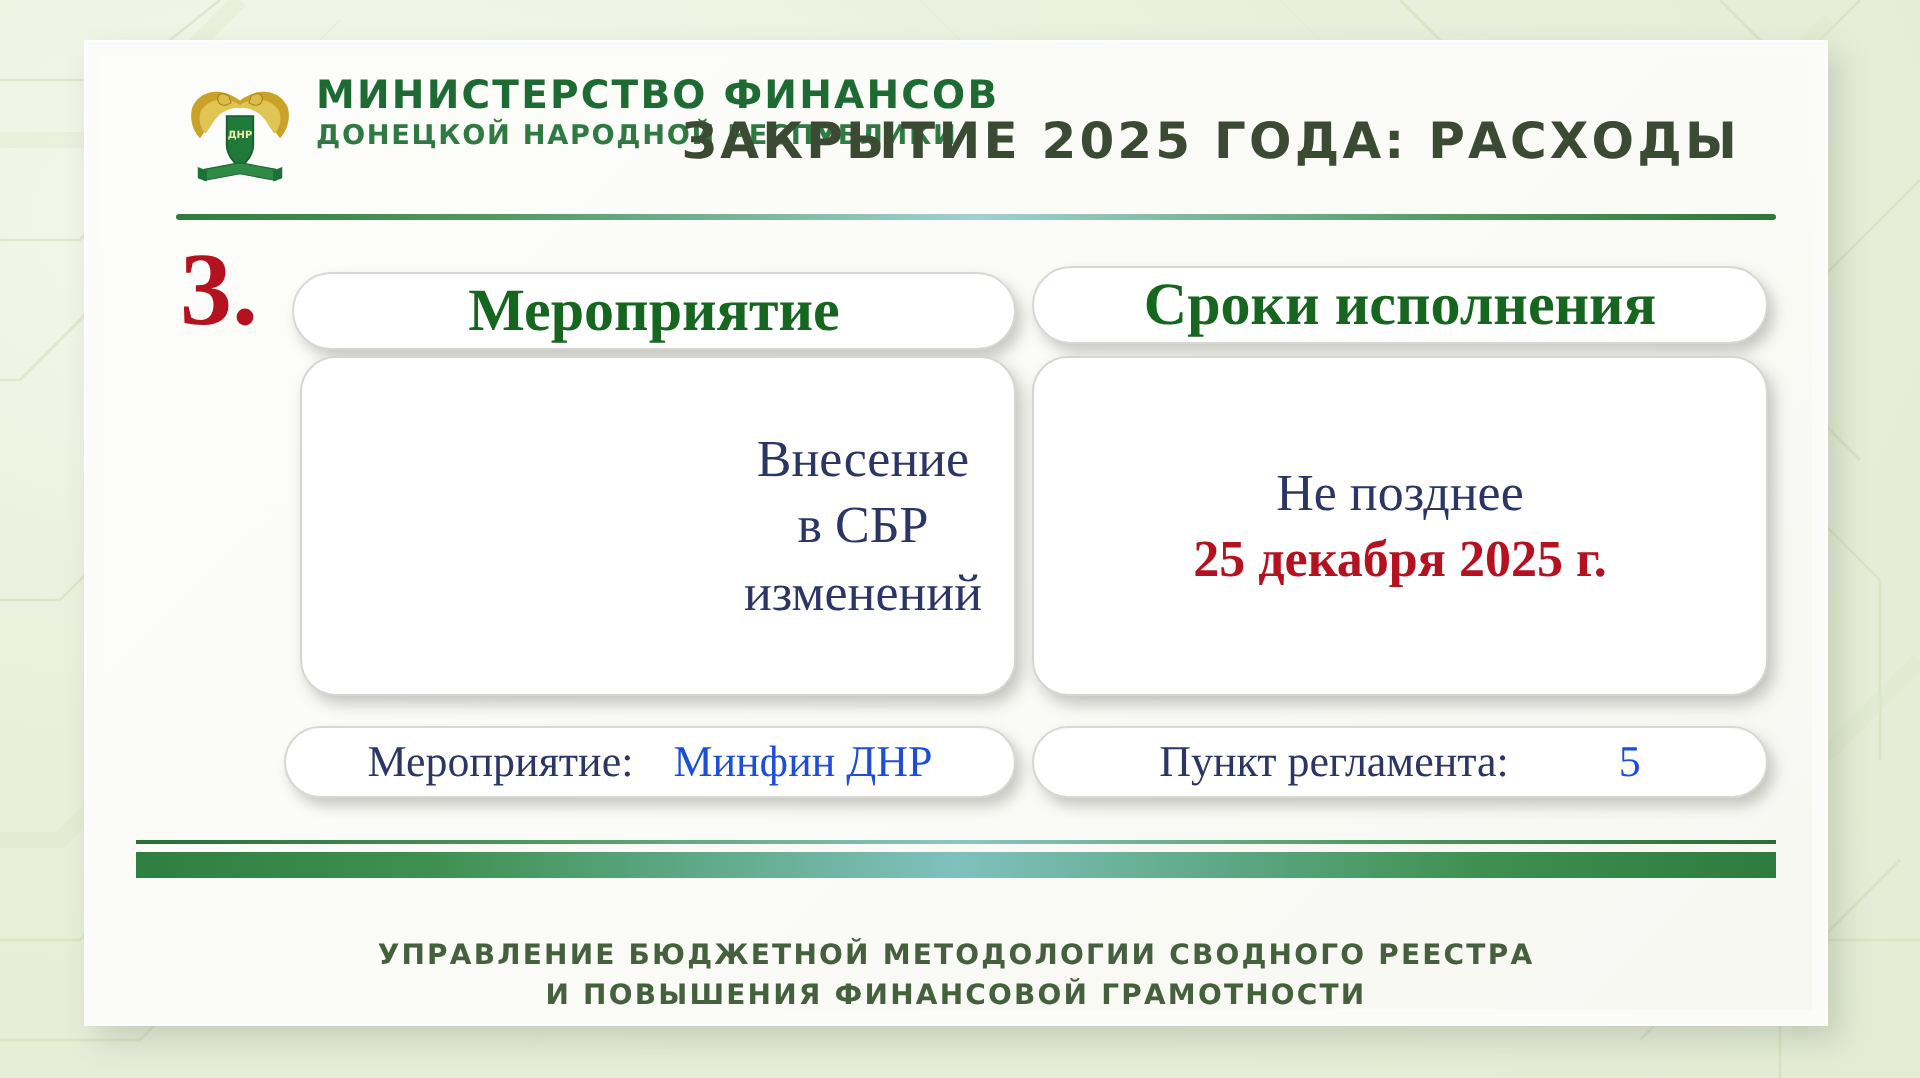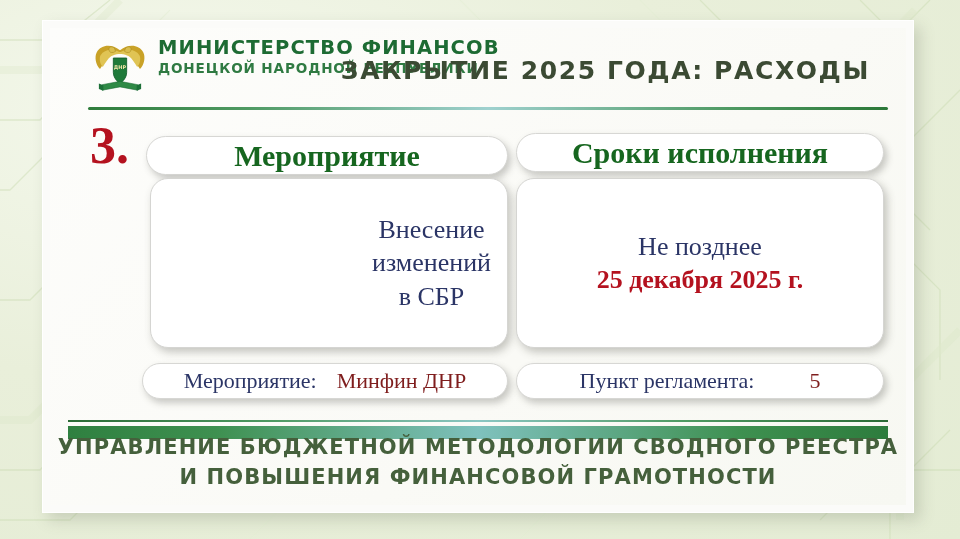--- a/index.html
+++ b/index.html
@@ -163,21 +163,21 @@
 
   .pill-footer {
     height: 36px;
     font-family: "Liberation Serif", serif;
     font-size: 22px;
     color: #2b3566;
   }
   #pill-footer-left  { left: 92px;  top: 335px; width: 366px; }
   #pill-footer-right { left: 466px; top: 335px; width: 368px; gap: 35px; }
 
-  .footer-accent { color: #7f1d1d; margin-left: 20px; }
+  .footer-accent { color: #1d4ed8; margin-left: 20px; }
 
   
   #bottom-thin-line {
     position: absolute;
     left: 18px;
     top: 392px;
     width: 820px;
     height: 2px;
     background: linear-gradient(to right,#2b6b36 0%, #4f9a63 25%, #8cc6c2 50%, #4f9a63 75%, #2b6b36 100%);
   }
@@ -187,26 +187,26 @@
     top: 398px;
     width: 820px;
     height: 13px;
     background: linear-gradient(to right,#2f8040 0%, #3e9050 18%, #7fc1bd 50%, #3e9050 82%, #2d7c3d 100%);
   }
 
   
   #department-footer {
     position: absolute;
     left: 0;
-    top: 404px;
+    top: 440px;
     width: 100%;
     text-align: center;
     font-family: "DejaVu Sans", sans-serif;
     font-weight: bold;
-    font-size: 21px;
+    font-size: 14px;
     letter-spacing: 1.1px;
     line-height: 1.45;
     color: #45603c;
   }
 </style>
 </head>
 <body>
 
 <div id="bg-layer">
   <svg id="bg-pattern" viewBox="0 0 960 539" preserveAspectRatio="none">
@@ -290,22 +290,22 @@
     <div class="pill pill-header" id="pill-header-left">
       <span>Мероприятие</span>
     </div>
     <div class="pill pill-header" id="pill-header-right">
       <span>Сроки исполнения</span>
     </div>
 
     <div class="content-box" id="box-left">
       <div class="body-text">
         <div>Внесение</div>
+        <div>в СБР</div>
         <div>изменений</div>
-        <div>в СБР</div>
       </div>
     </div>
 
     <div class="content-box" id="box-right">
       <div class="body-text">
         <div>Не позднее</div>
         <div class="accent-red">25 декабря 2025 г.</div>
       </div>
     </div>
 

